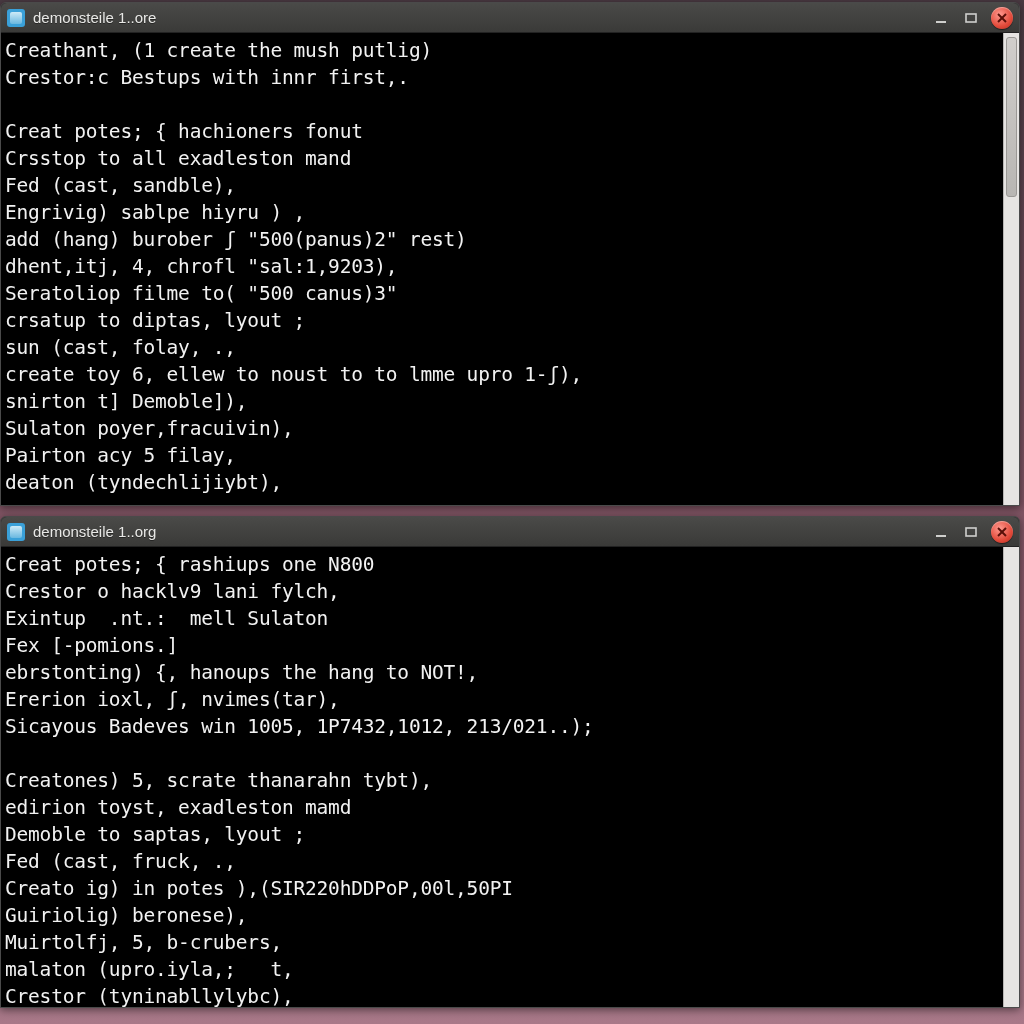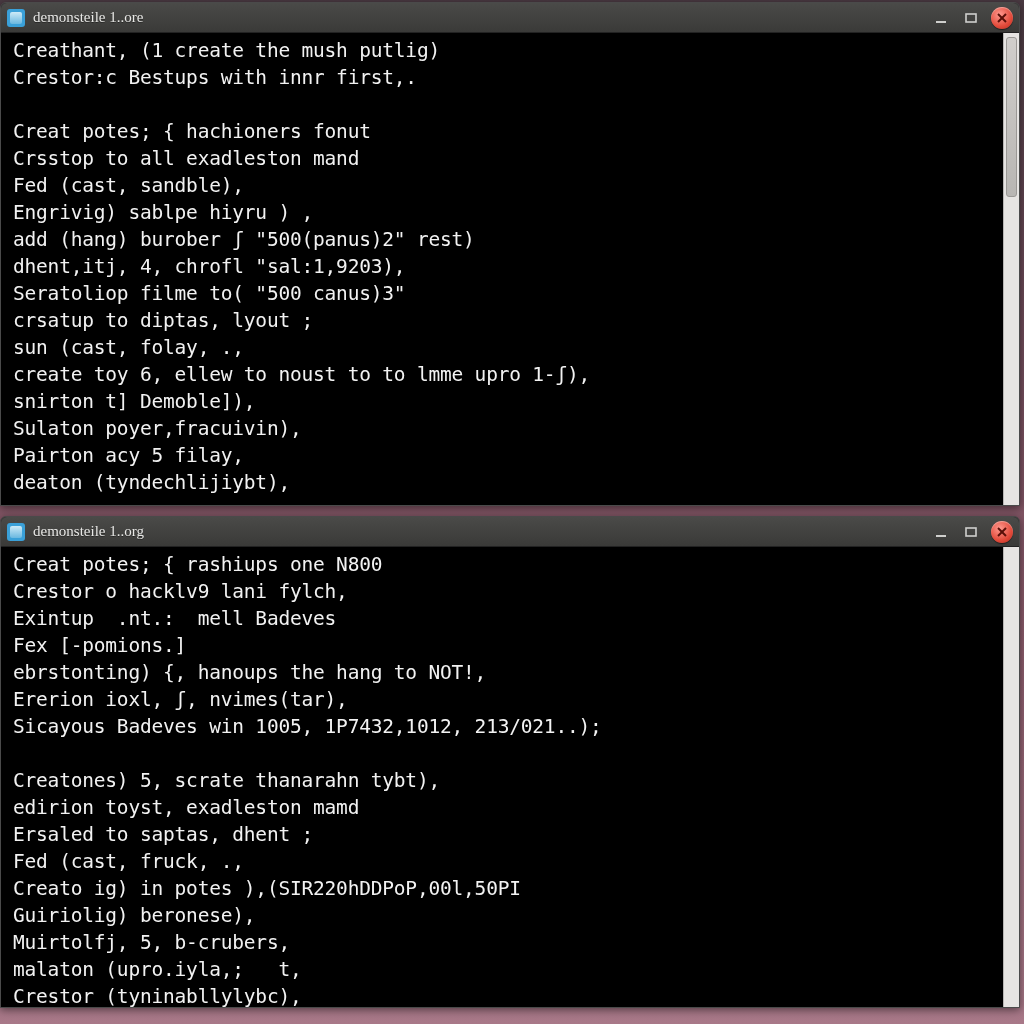--- a/index.html
+++ b/index.html
@@ -49,21 +49,21 @@
     content: "";
     position: absolute;
     left: 3px; top: 3px;
     width: 12px; height: 12px;
     background: linear-gradient(180deg,#cdeaf7,#6ab8e0);
     border-radius: 2px;
   }
   .titlebar .title {
     color: #e8e8e6;
     font-size: 15px;
-    font-family: Liberation Serif, serif;
+    font-family: Liberation Sans, sans-serif;
     flex: 1;
     text-shadow: 0 1px 0 rgba(0,0,0,0.4);
   }
   .titlebar .controls {
     display: flex;
     gap: 10px;
     align-items: center;
   }
   .win-btn {
     width: 20px; height: 20px;
@@ -87,21 +87,21 @@
     display: flex;
     background: #000;
     position: relative;
     overflow: hidden;
   }
   .term-content {
     flex: 1;
     color: #f2f2f2;
     font-size: 19.5px;
     line-height: 27px;
-    padding: 4px 2px 4px 12px;
+    padding: 4px 2px 4px 4px;
     white-space: pre;
     letter-spacing: -0.2px;
   }
   .scrollbar {
     width: 16px;
     background: #e6e4e2;
     border-left: 1px solid #b8b6b4;
     position: relative;
   }
   .scrollbar .thumb {
@@ -193,29 +193,29 @@
           <svg width="12" height="12" viewBox="0 0 12 12">
               <line x1="2" y1="2" x2="10" y2="10" stroke-width="2"></line>
               <line x1="10" y1="2" x2="2" y2="10" stroke-width="2"></line>
             </svg>
         </div>
       </div>
     </div>
     <div class="term-body">
       <div class="term-content" id="term-bottom"><span>Creat potes; { rashiups one N800</span>
 <span>Crestor o hacklv9 lani fylch,</span>
-<span>Exintup  .nt.:  mell Badeves</span>
+<span>Exintup  .nt.:  mell Sulaton</span>
 <span>Fex [-pomions.]</span>
 <span>ebrstonting) {, hanoups the hang to NOT!,</span>
 <span>Ererion ioxl, ʃ, nvimes(tar),</span>
 <span>Sicayous Badeves win 1005, 1P7432,1012, 213/021..);</span>
 <span></span>
 <span>Creatones) 5, scrate thanarahn tybt),</span>
 <span>edirion toyst, exadleston mamd</span>
-<span>Ersaled to saptas, dhent ;</span>
+<span>Demoble to saptas, lyout ;</span>
 <span>Fed (cast, fruck, .,</span>
 <span>Creato ig) in potes ),(SIR220hDDPoP,00l,50PI</span>
 <span>Guiriolig) beronese),</span>
 <span>Muirtolfj, 5, b-crubers,</span>
 <span>malaton (upro.iyla,;   t,</span>
 <span>Crestor (tyninabllylybc),</span>
 <span class="cursor-block"></span></div>
       <div class="scrollbar">
         
       </div>

